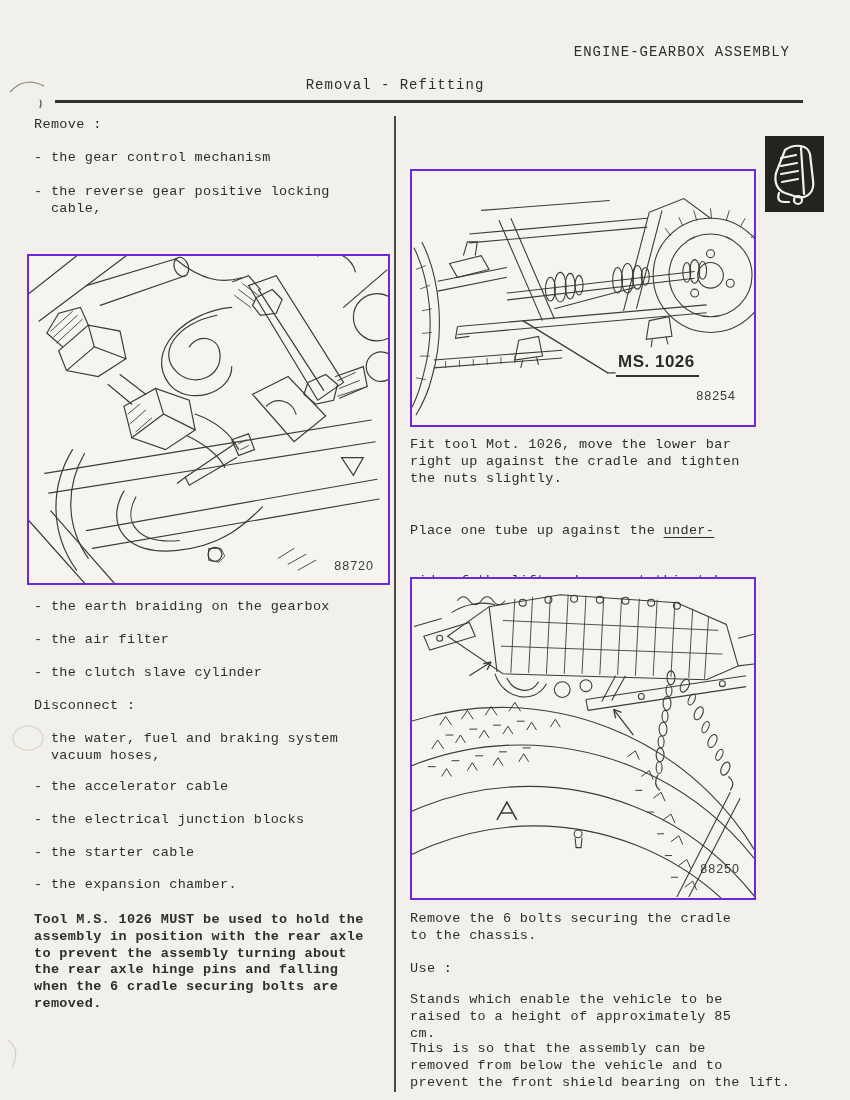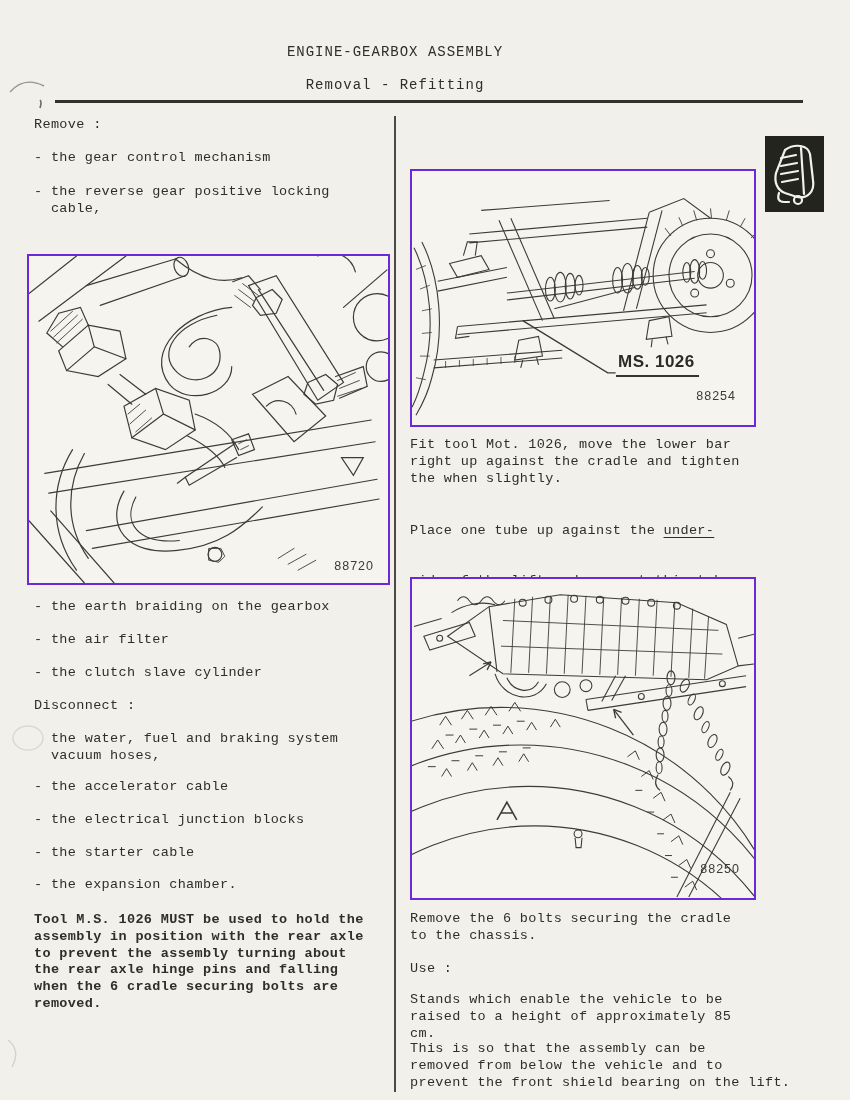--- a/index.html
+++ b/index.html
@@ -3,21 +3,21 @@
 <meta charset="utf-8">
 <style>
   html,body{margin:0;padding:0;background:#d8d6d0;}
   .page{
     position:relative;width:850px;height:1100px;margin:0 auto;
     background:#f1f0ea;overflow:hidden;
     font-family:"Liberation Mono","DejaVu Sans Mono",monospace;
     color:#2f2e29;
   }
   .hdr{position:absolute;left:0;top:0;width:790px;text-align:center;}
-  .hdr .title{position:absolute;top:44px;width:100%;font-size:14px;letter-spacing:1px;}
+  .hdr .title{position:absolute;top:44px;width:100%;font-size:14px;letter-spacing:1px;text-align:right;}
   .hdr .subtitle{position:absolute;top:77px;width:100%;font-size:14px;letter-spacing:1px;}
   .hrule{position:absolute;left:55px;top:100px;width:748px;height:3px;background:#33322d;}
   .vrule{position:absolute;left:394px;top:116px;width:2px;height:976px;background:#4a4942;}
   .txt{position:absolute;font-size:13.5px;line-height:16.8px;letter-spacing:0.35px;white-space:pre;}
   .txt div{white-space:pre;}
   .bold{font-weight:bold;}
   .figure{position:absolute;background:#f5f4ee;border:2px solid #6d28d9;}
   .figure svg{display:block;width:100%;height:100%;}
   .fig-num{
     position:absolute;font-family:"Liberation Sans","DejaVu Sans",sans-serif;
@@ -241,21 +241,21 @@
             <path d="M90,189 L90,196"></path>
             <path d="M104,188 L104,195"></path>
           </g>
         <path d="M112,152 L198,205 L206,205" stroke-width="1.4"></path>
       </g>
     </svg>
     <div class="callout">MS. 1026</div>
     <div class="fig-num" style="right:18px;bottom:22px">88254</div>
   </div>
 
-  <div class="txt" style="left:410px;top:437px"><div>Fit tool Mot. 1026, move the lower bar</div><div>right up against the cradle and tighten</div><div>the when slightly.</div></div>
+  <div class="txt" style="left:410px;top:437px"><div>Fit tool Mot. 1026, move the lower bar</div><div>right up against the cradle and tighten</div><div>the nuts slightly.</div></div>
 
   <div class="txt" style="left:410px;top:489px">
     <div><span>Place one tube up against the </span><span class="u">under-</span><span></span></div>
     <div><span></span><span class="u">side of the</span><span> lift and connect this tube</span></div>
     <div><span>to the cradle using a chain to prevent</span><span class="u"></span><span></span></div>
     <div><span>the assembly tipping.</span><span class="u"></span><span></span></div>
   </div>
 
   <div class="figure" style="left:410px;top:577px;width:342px;height:319px">
     <svg viewBox="0 0 346 323" preserveAspectRatio="none">

